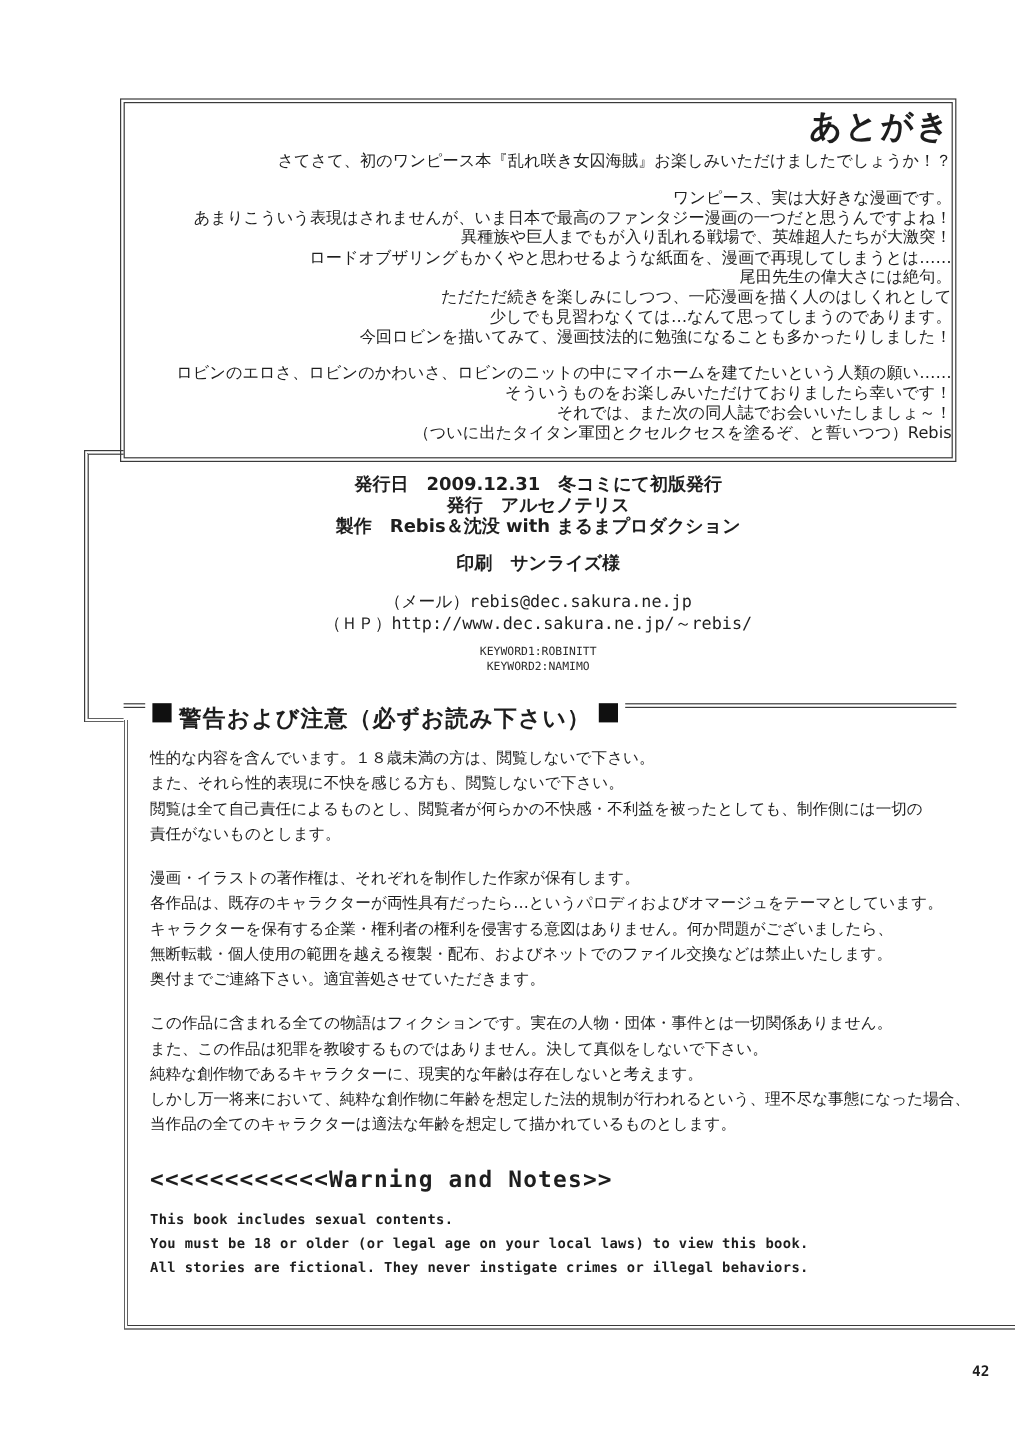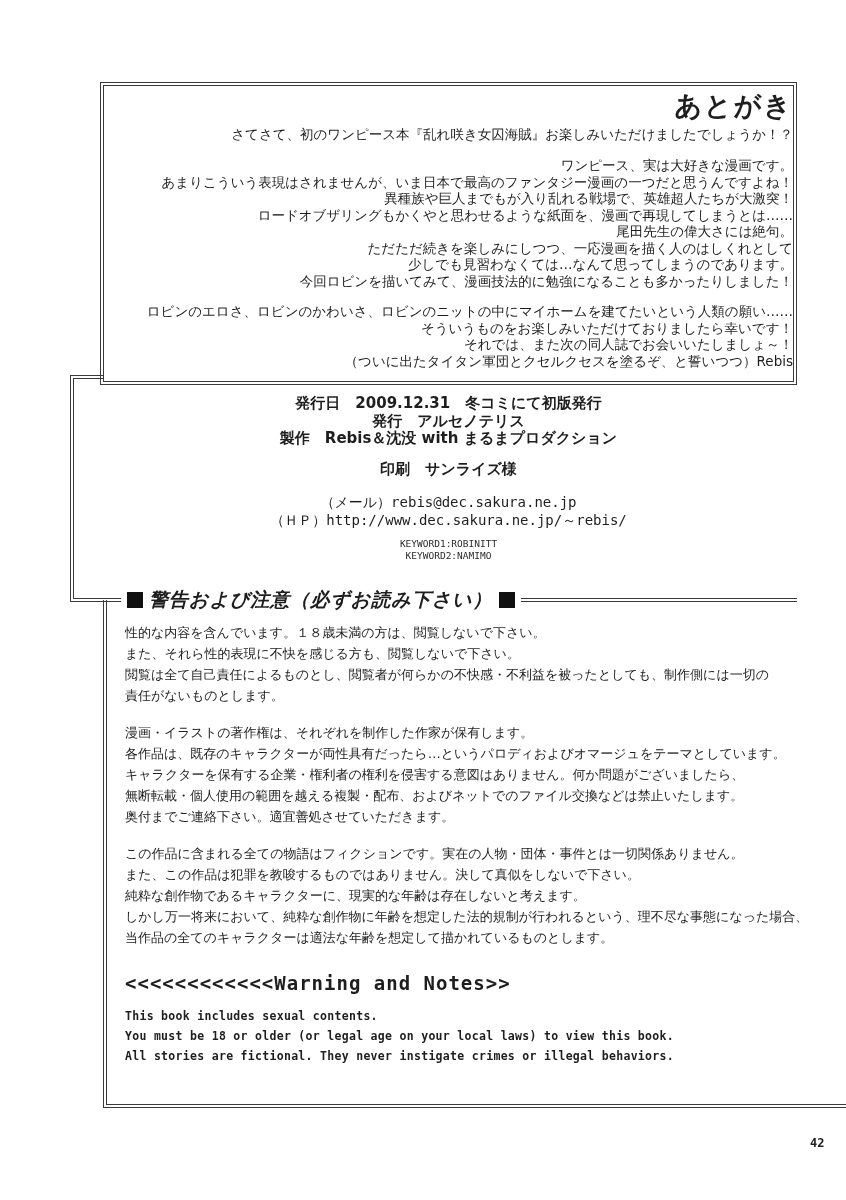--- a/index.html
+++ b/index.html
@@ -59,22 +59,21 @@
   .mono { font-family: "DejaVu Sans Mono", "Liberation Mono", monospace; }
   .contact { margin-top: 16px; font-size: 14px; line-height: 17.5px; font-weight: normal; }
   .keywords { margin-top: 9px; font-size: 9.5px; line-height: 12px; font-weight: normal; color: #2a2a2a; }
 
   
   .warn-header {
     position: absolute;
     left: 103px; top: 586px;
     width: 694px; height: 28px;
     display: flex;
-    align-items: center;
-    font-style: italic;
+    align-items: flex-start;
   }
   .hline { height: 0; border-top: 4px double #3a3a3a; }
   .hline.short { width: 18px; flex: none; }
   .hline.grow { flex: 1; }
   .sq { width: 16px; height: 16px; background: #101010; flex: none; margin: 0 6px; }
   .warn-title {
     font-size: 19px;
     font-weight: bold;
     white-space: nowrap;
     letter-spacing: 1px;

